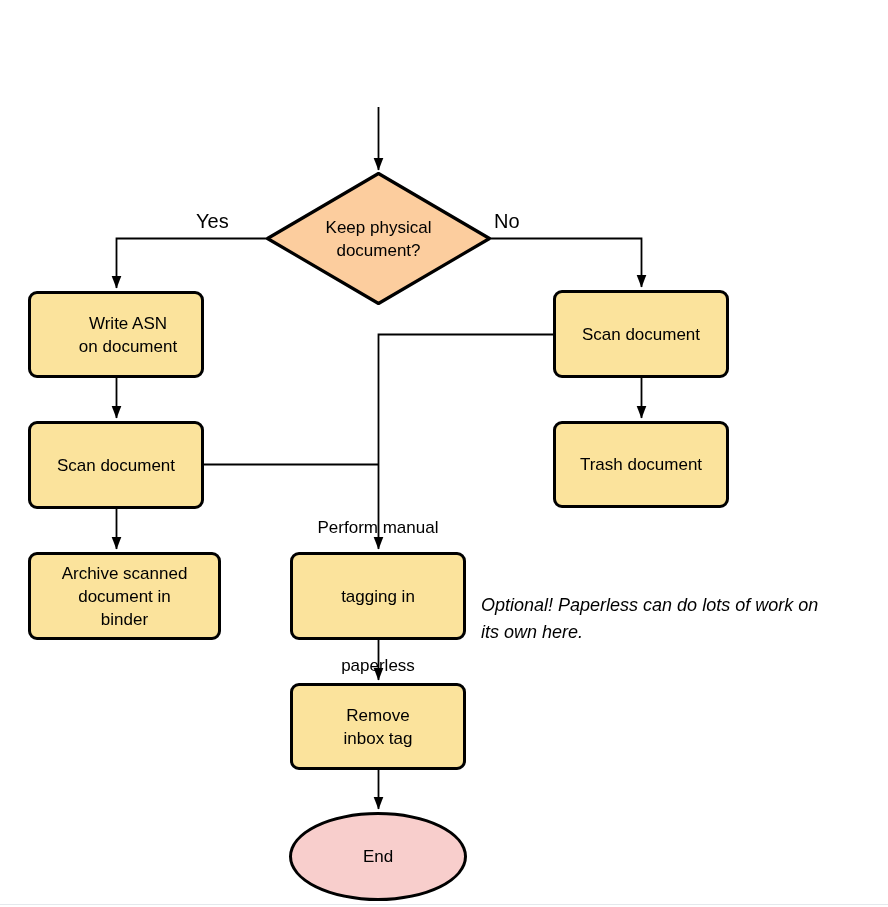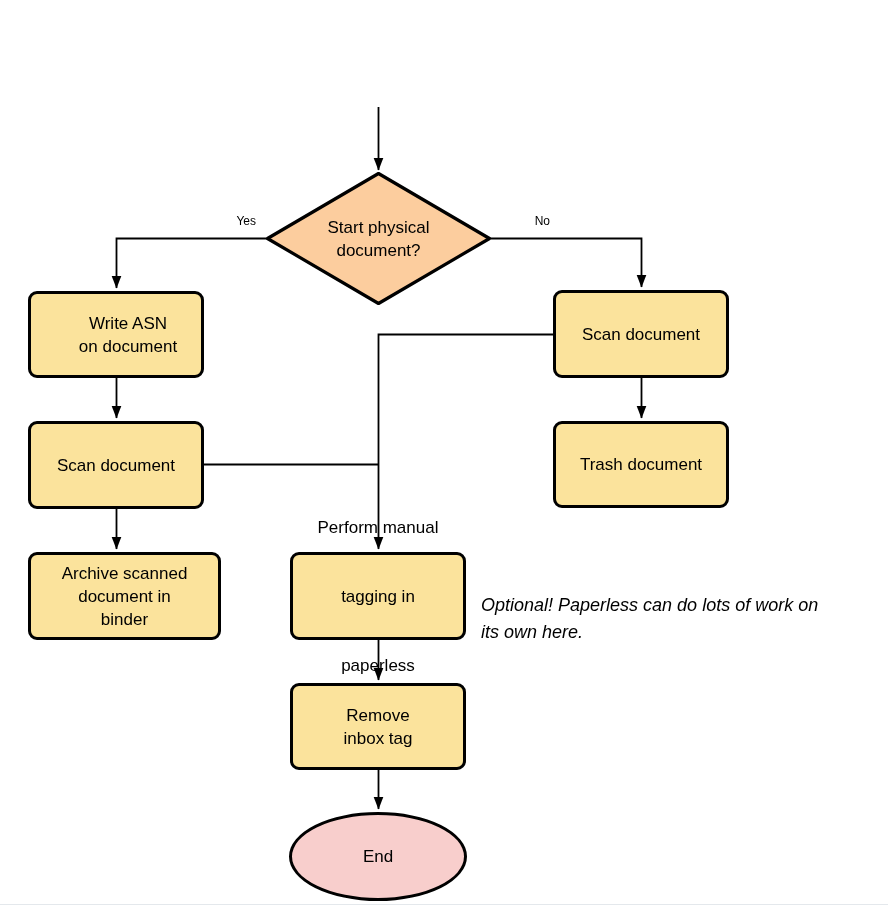--- a/index.html
+++ b/index.html
@@ -50,23 +50,23 @@
   .n-scan-l  { left: 28px;  top: 421px; width: 176px; height: 88px; }
   .n-archive { left: 28px;  top: 552px; width: 193px; height: 88px; }
   .n-scan-r  { left: 553px; top: 290px; width: 176px; height: 88px; }
   .n-trash   { left: 553px; top: 421px; width: 176px; height: 87px; }
   .n-tagging { left: 290px; top: 552px; width: 176px; height: 88px; }
   .n-remove  { left: 290px; top: 683px; width: 176px; height: 87px; }
   .n-end     { left: 289px; top: 812px; width: 178px; height: 89px; }
 
   .edge-label {
     position: absolute;
-    font-size: 12px;
+    font-size: 20px;
     line-height: 20px;
-    text-align: right;
+    text-align: left;
   }
   .lbl-yes { left: 196px; top: 211px; width: 60px; }
   .lbl-no  { left: 494px; top: 211px; width: 56px; }
 
   .annotation {
     position: absolute;
     left: 481px;
     top: 592px;
     font-size: 18px;
     line-height: 27px;
@@ -102,21 +102,21 @@
     <path class="edge" d="M553 334.5 L378.5 334.5 L378.5 549" marker-end="url(#arrowhead)"></path>
     <path class="edge" d="M204 464.5 L378.5 464.5"></path>
     <path class="edge" d="M378.5 640 L378.5 680" marker-end="url(#arrowhead)"></path>
     <path class="edge" d="M378.5 770 L378.5 809" marker-end="url(#arrowhead)"></path>
 
     <polygon class="diamond-shape" points="378.5,173.5 489.5,238.5 378.5,303.5 267.5,238.5" fill="#FCCD9E"></polygon>
   </svg>
 
 
   <div class="node decision-text n-decision">
-    <div>Start physical</div>
+    <div>Keep physical</div>
     <div>document?</div>
   </div>
 
   <div class="edge-label lbl-yes">Yes</div>
   <div class="edge-label lbl-no">No</div>
 
   <div class="node process n-write" style="background-color: rgb(251, 227, 156); padding-left: 24px;">
     <div>Write ASN</div>
     <div>on document</div>
   </div>

